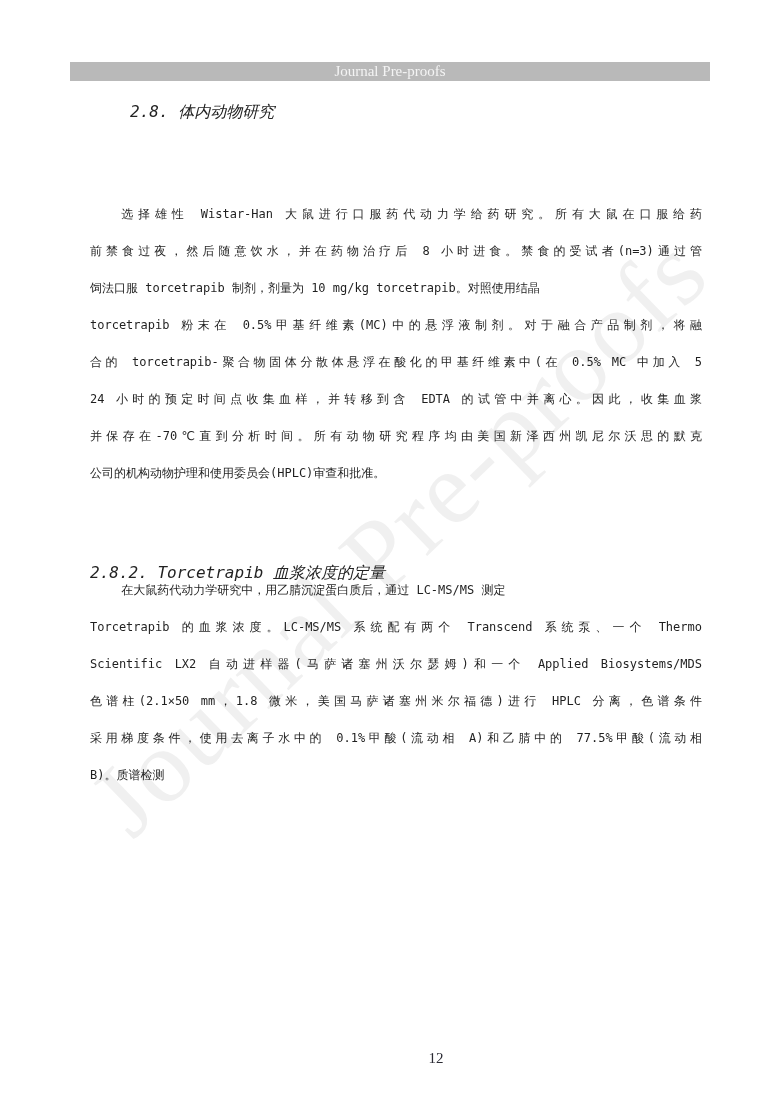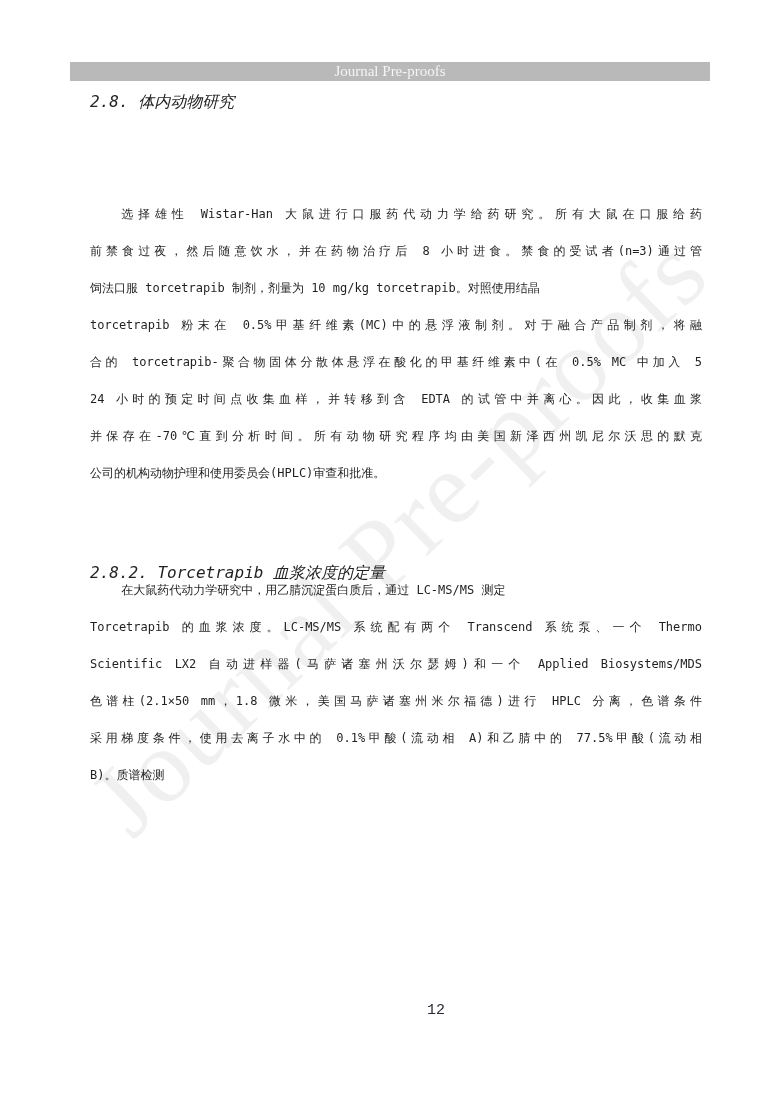--- a/index.html
+++ b/index.html
@@ -41,21 +41,21 @@
   .content { position: absolute; left: 0; top: 0; width: 780px; height: 1103px; z-index: 1; }
   .heading {
     position: absolute;
     left: 90px;
     font-style: italic;
     font-size: 16px;
     line-height: 22px;
     white-space: nowrap;
     color: #222222;
   }
-  .h28  { top: 91px; }
+  .h28  { top: 101px; margin-left: 40px; }
   .h281 { top: 168px; }
   .h282 { top: 562px; }
   .para {
     position: absolute;
     left: 90px;
     width: 612px;
   }
   .p281 { top: 196px; }
   .p282 { top: 572px; }
   .line {
@@ -67,23 +67,23 @@
   }
   .line.full {
     white-space: normal;
     text-align: justify;
     text-align-last: justify;
     overflow: visible;
   }
   .line.indent { text-indent: 2.6em; }
   .page-number {
     position: absolute;
-    left: 436px; top: 1002px;
+    left: 436px; top: 1050px;
     transform: translateX(-50%);
-    font-family: Liberation Mono, monospace;
+    font-family: Liberation Serif, serif;
     font-size: 15px;
     color: #2a2a33;
   }
 </style>
 </head>
 <body>
 
 <div class="page">
 
   <div class="watermark">Journal Pre-proofs</div>

